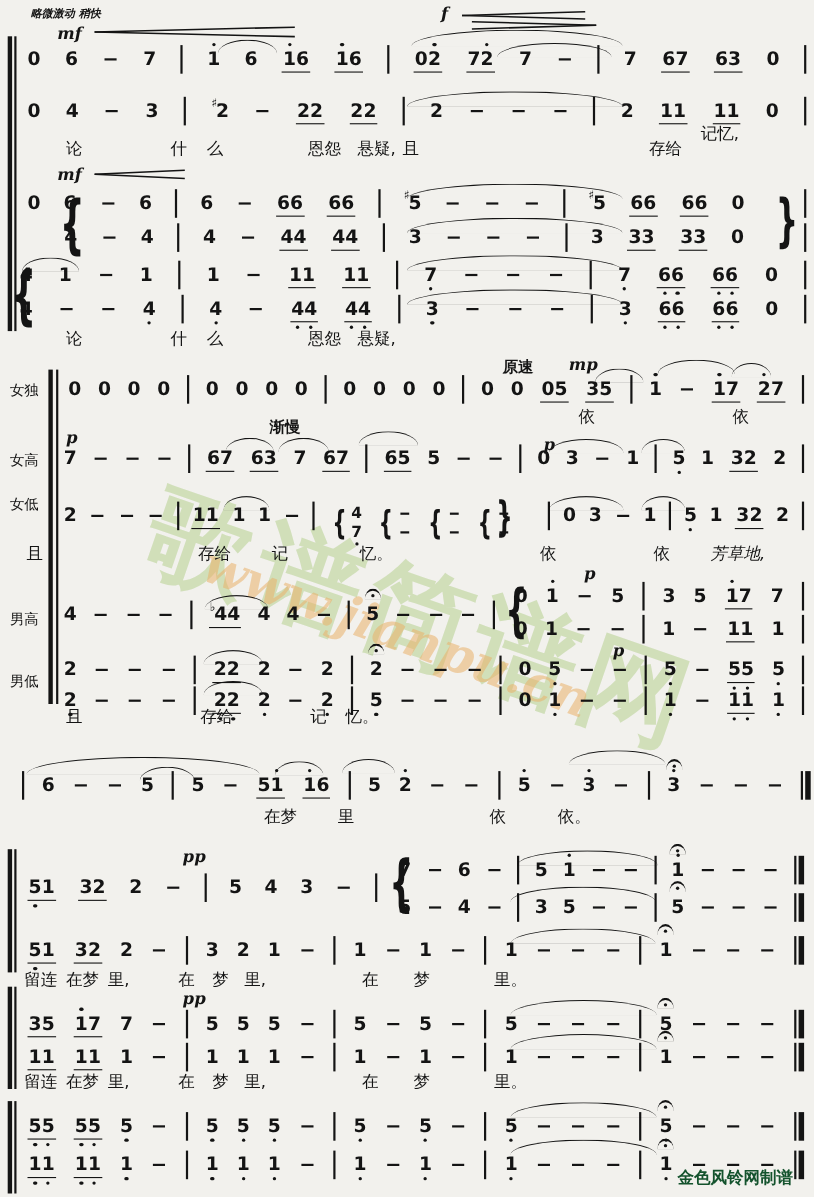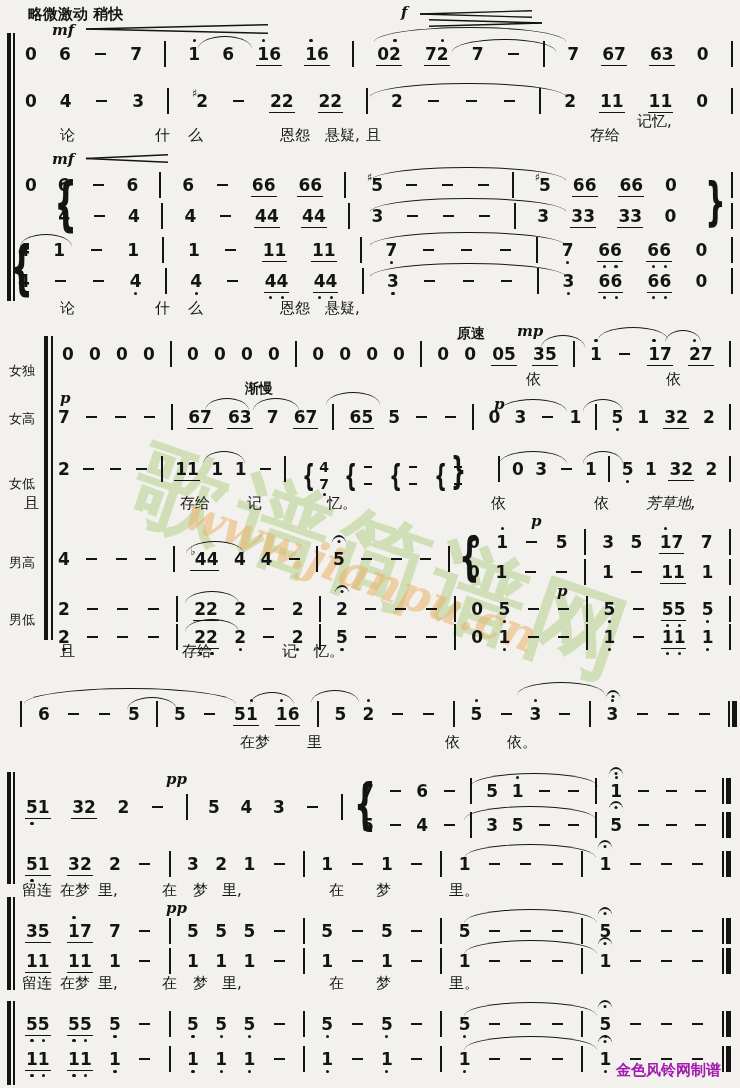--- a/index.html
+++ b/index.html
@@ -24,26 +24,26 @@
   .cbr{font-size:30px;font-weight:700;transform:scaleX(0.6);line-height:30px;}
   .col{display:inline-flex;flex-direction:column;gap:3px;}
   .cg{display:inline-flex;}
   .mini .ch{font-size:14px;line-height:14px;min-width:9px;}
   .mini .ch.dash{width:12px;height:14px;}
   .mini .ch.dash::after{top:6px;border-top:2px solid #141414;}
   .arc{position:absolute;border-top:1.8px solid #141414;border-radius:50% 50% 0 0/100% 100% 0 0;z-index:2;}
   .brace{position:absolute;font-weight:700;transform:scaleX(0.55);transform-origin:center;z-index:2;}
   .sysbar{position:absolute;background:#141414;z-index:2;}
   .txt{position:absolute;white-space:nowrap;color:#141414;z-index:2;}
-  .tempo{font-size:15px;font-weight:700;}
+  .tempo{font-size:10px;font-weight:700;font-style:italic;}
   .tempo2{font-size:14px;font-weight:700;}
   .dyn{font-family:"DejaVu Serif",serif;font-style:italic;font-weight:700;font-size:15px;}
   .lyr{font-size:15px;}
   .lab{font-size:13px;}
-  .credit{position:absolute;left:616px;top:1061px;font-size:15px;font-weight:700;color:#a21caf;z-index:5;white-space:nowrap;}
+  .credit{position:absolute;left:616px;top:1061px;font-size:15px;font-weight:700;color:#14532d;z-index:5;white-space:nowrap;}
   .wm-stamp{position:absolute;left:158px;top:418px;font-size:96px;font-weight:700;color:rgba(175,205,134,0.5);transform:rotate(19deg);transform-origin:left top;letter-spacing:8px;z-index:0;white-space:nowrap;}
   .wm-url{position:absolute;left:196px;top:486px;font-size:46px;font-weight:700;font-style:italic;color:rgba(233,177,106,0.55);transform:rotate(20deg);transform-origin:left top;z-index:1;white-space:nowrap;font-family:"DejaVu Serif",serif;}
   .wm-red{position:absolute;left:70px;top:586px;font-size:37px;font-weight:700;color:rgba(205,40,20,0.85);letter-spacing:1px;z-index:4;white-space:nowrap;}
 </style>
 </head>
 <body>
 
 <div id="score">
   <div class="wm-stamp">歌谱简谱网</div>
   <div class="wm-url">www.jianpu.cn</div>
@@ -1485,23 +1485,23 @@
     <div class="txt dyn" style="left: 52px; top: 150px;">mf</div>
     <div class="txt tempo2" style="left: 245px; top: 380px;">渐慢</div>
     <div class="txt tempo2" style="left: 457px; top: 325px;">原速</div>
     <div class="txt dyn" style="left: 517px; top: 322px;">mp</div>
     <div class="txt dyn" style="left: 60px; top: 389px;">p</div>
     <div class="txt dyn" style="left: 494px; top: 395px;">p</div>
     <div class="txt dyn" style="left: 531px; top: 512px;">p</div>
     <div class="txt dyn" style="left: 557px; top: 582px;">p</div>
     <div class="txt dyn" style="left: 166px; top: 770px;">pp</div>
     <div class="txt dyn" style="left: 166px; top: 899px;">pp</div>
-    <div class="txt lab" style="left: 9px; top: 346px; margin-top: 16px;">女独</div>
+    <div class="txt lab" style="left: 9px; top: 346px;">女独</div>
     <div class="txt lab" style="left: 9px; top: 410px;">女高</div>
-    <div class="txt lab" style="left: 9px; top: 475px;">女低</div>
+    <div class="txt lab" style="left: 9px; top: 450px;">女低</div>
     <div class="txt lab" style="left: 9px; top: 554px;">男高</div>
     <div class="txt lab" style="left: 9px; top: 611px;">男低</div>
     <div class="txt lyr" style="left: 60px; top: 126px;">论</div>
     <div class="txt lyr" style="left: 155px; top: 126px;">什</div>
     <div class="txt lyr" style="left: 188px; top: 126px;">么</div>
     <div class="txt lyr" style="left: 280px; top: 126px;">恩怨</div>
     <div class="txt lyr" style="left: 325px; top: 126px;">悬疑,</div>
     <div class="txt lyr" style="left: 366px; top: 126px;">且</div>
     <div class="txt lyr" style="left: 590px; top: 126px;">存给</div>
     <div class="txt lyr" style="left: 637px; top: 112px;">记忆,</div>

